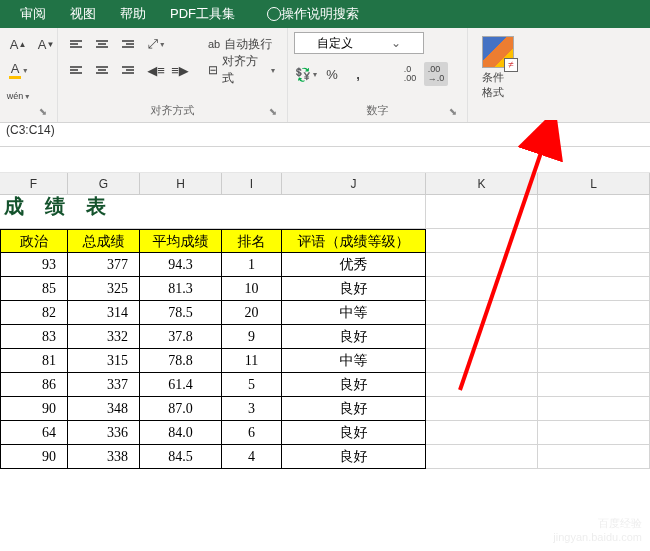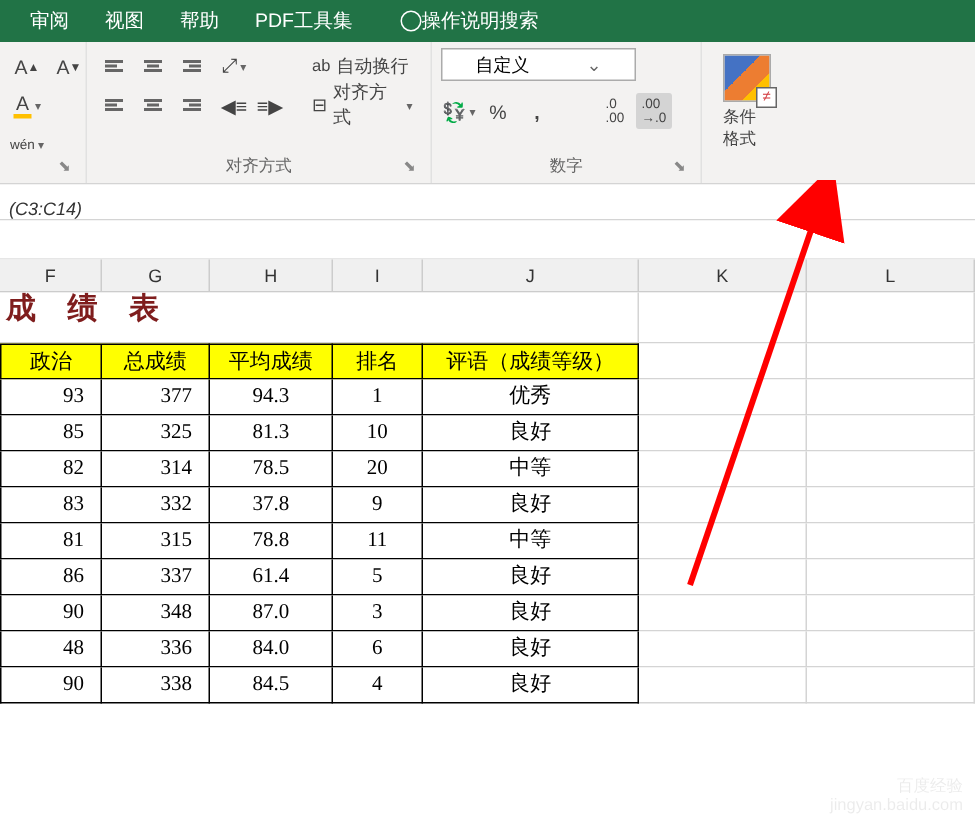--- a/index.html
+++ b/index.html
@@ -29,31 +29,31 @@
 .align-icon i { display: block; width: 12px; height: 2px; background: #666; }
 .align-icon.left i:nth-child(2) { width: 8px; }
 .align-icon.center i:nth-child(2) { width: 8px; margin: 0 auto; }
 .align-icon.right i:nth-child(2) { width: 8px; margin-left: auto; }
 
 .big-btn { width: 40px; display: flex; flex-direction: column; align-items: center; gap: 2px; padding: 4px; font-size: 11px; color: #444; }
 .cf-icon { width: 32px; height: 32px; background: linear-gradient(135deg, #4472c4 40%, #ed7d31 40%, #ed7d31 70%, #ffc000 70%); border: 1px solid #aaa; }
 .ne-icon { width: 14px; height: 14px; border: 1px solid #666; background: #fff; position: relative; font-size: 10px; text-align: center; line-height: 12px; color: #d13438; }
 
 
-.formula-bar { height: 24px; border-bottom: 1px solid #d4d4d4; display: flex; align-items: flex-end; padding-left: 6px; font-size: 12px; color: #333; background: #fff; font-style: italic; }
+.formula-bar { height: 24px; border-bottom: 1px solid #d4d4d4; display: flex; align-items: flex-start; padding-left: 6px; font-size: 12px; color: #333; background: #fff; }
 
 
 .col-headers { display: flex; height: 22px; background: #e6e6e6; border-bottom: 1px solid #ccc; }
 .ch { border-right: 1px solid #ccc; text-align: center; line-height: 22px; font-size: 12px; color: #333; background: #f0f0f0; }
 
 
 .grid { position: relative; }
 .row { display: flex; height: 24px; }
 .cell { border-right: 1px solid #d4d4d4; border-bottom: 1px solid #d4d4d4; padding: 0 4px; line-height: 23px; font-size: 13px; background: #fff; overflow: hidden; white-space: nowrap; }
-.title-cell { color: #7f1d1d; font-size: 20px; font-weight: bold; letter-spacing: 8px; font-family: "SimSun", serif; }
+.title-cell { color: #14532d; font-size: 20px; font-weight: bold; letter-spacing: 8px; font-family: "SimSun", serif; }
 .hdr { background: #ffff00; text-align: center; font-family: Liberation Serif, serif; font-size: 14px; border-right: 1px solid #000; border-bottom: 1px solid #000; border-top: 1px solid #000; }
 .dcell { text-align: center; border-right: 1px solid #000; border-bottom: 1px solid #000; font-family: "SimSun", serif; font-size: 14px; }
 .dcell.r { text-align: right; padding-right: 11px; }
 
 
 .w-f { width: 68px; }
 .w-g { width: 72px; }
 .w-h { width: 82px; }
 .w-i { width: 60px; }
 .w-j { width: 144px; }
@@ -298,21 +298,21 @@
       <div class="row">
         <div class="cell dcell w-f r" style="border-left: 1px solid rgb(0, 0, 0);">90</div>
         <div class="cell dcell w-g r">348</div>
         <div class="cell dcell w-h">87.0</div>
         <div class="cell dcell w-i">3</div>
         <div class="cell dcell w-j">良好</div>
         <div class="cell w-k"></div>
         <div class="cell w-l"></div>
       </div>
       <div class="row">
-        <div class="cell dcell w-f r" style="border-left: 1px solid rgb(0, 0, 0);">48</div>
+        <div class="cell dcell w-f r" style="border-left: 1px solid rgb(0, 0, 0);">64</div>
         <div class="cell dcell w-g r">336</div>
         <div class="cell dcell w-h">84.0</div>
         <div class="cell dcell w-i">6</div>
         <div class="cell dcell w-j">良好</div>
         <div class="cell w-k"></div>
         <div class="cell w-l"></div>
       </div>
       <div class="row">
         <div class="cell dcell w-f r" style="border-left: 1px solid rgb(0, 0, 0);">90</div>
         <div class="cell dcell w-g r">338</div>

